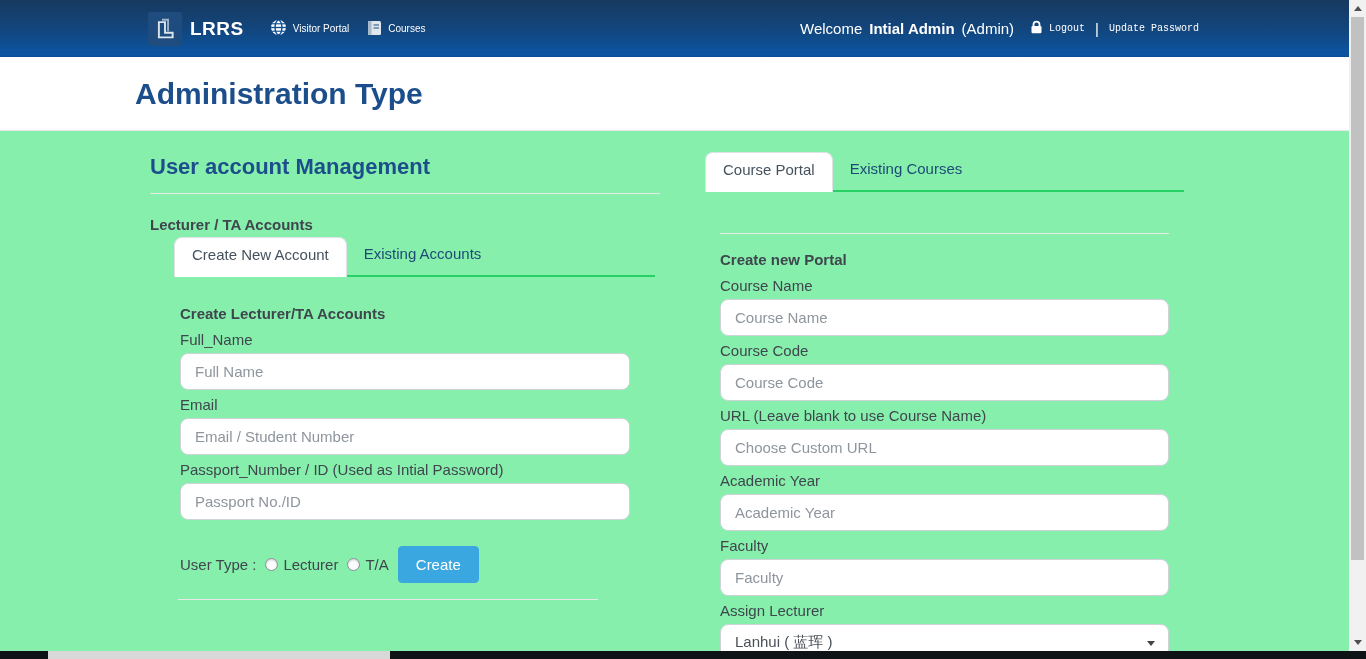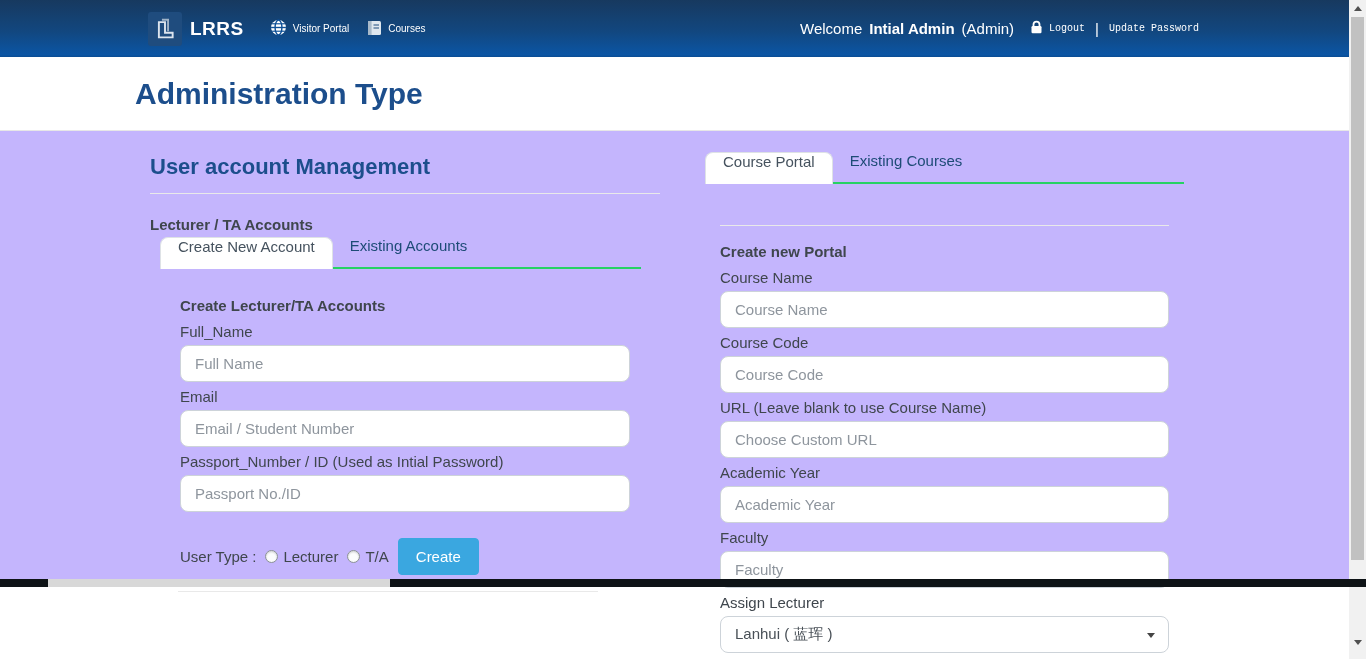--- a/index.html
+++ b/index.html
@@ -1,18 +1,18 @@
 <!DOCTYPE html>
 <html><head>
 <meta charset="utf-8">
 <style>
   * { margin:0; padding:0; box-sizing:border-box; }
   html,body { width:1366px; height:659px; overflow:hidden; background:#fff;
               font-family:"Liberation Sans", sans-serif; }
-  .viewport { position:relative; width:1366px; height:587px; background:#c4b5fd; }
+  .viewport { position:relative; width:1366px; height:659px; background:#86efac; }
 
   
   .navbar { position:absolute; left:0; top:0; width:1349px; height:57px;
             background:linear-gradient(180deg,#17395f 0%,#12477f 55%,#0b55a4 96%,#0a4c93 100%);
             display:flex; align-items:center; justify-content:space-between;
             padding:0 150px 0 148px; color:#fff; }
   .nav-left, .nav-right { display:flex; align-items:center; }
   .brand { display:flex; align-items:center; margin-right:26px; cursor:pointer; text-decoration:none; color:#fff; }
   .brand-logo { width:34px; height:34px; background:#1f4c7e; border-radius:3px;
                 display:flex; align-items:center; justify-content:center; margin-right:8px; }
@@ -35,24 +35,24 @@
   .right-col { position:absolute; left:705px; top:131px; width:480px; }
 
   .section-title { margin-top:25px; font-size:22px; line-height:26px; font-weight:600; color:#1c4e8c; }
   .hr { border:none; border-top:1px solid #e9e9e9; height:0; }
   .hr-left1 { margin-top:13px; width:510px; }
   .sub-heading { margin-top:22px; font-size:15px; font-weight:700; color:#3f464d; }
 
   
   .tabbar { position:relative; display:flex; align-items:stretch; }
   .tabbar::after { content:""; position:absolute; left:0; right:0; bottom:0; height:2px; background:#26d263; }
-  .tab { position:relative; z-index:1; padding:0 17px 14px; font-size:15px; cursor:pointer; color:#1d4b76; }
+  .tab { position:relative; z-index:1; padding:8px 17px 14px; font-size:15px; cursor:pointer; color:#1d4b76; }
   .tab.active { background:#fff; border:1px solid #dee2e6; border-bottom:none;
                 border-radius:8px 8px 0 0; color:#45525e; }
-  .tabbar-left { margin:4px 0 0 10px; width:481px; }
+  .tabbar-left { margin:4px 0 0 24px; width:481px; }
   .tabbar-right { margin-top:21px; width:479px; }
 
   .panel-left { margin-left:30px; width:450px; }
   .panel-right { margin-left:15px; width:449px; }
   .form-heading { font-size:15px; font-weight:700; color:#3f464d; }
   .fh-left { margin-top:28px; }
   .fh-right { margin-top:17px; }
 
   .field-label { display:block; margin-top:9px; font-size:15px; color:#3f464d; }
   .field-label + .field-label, .field input { margin-top:5px; }

